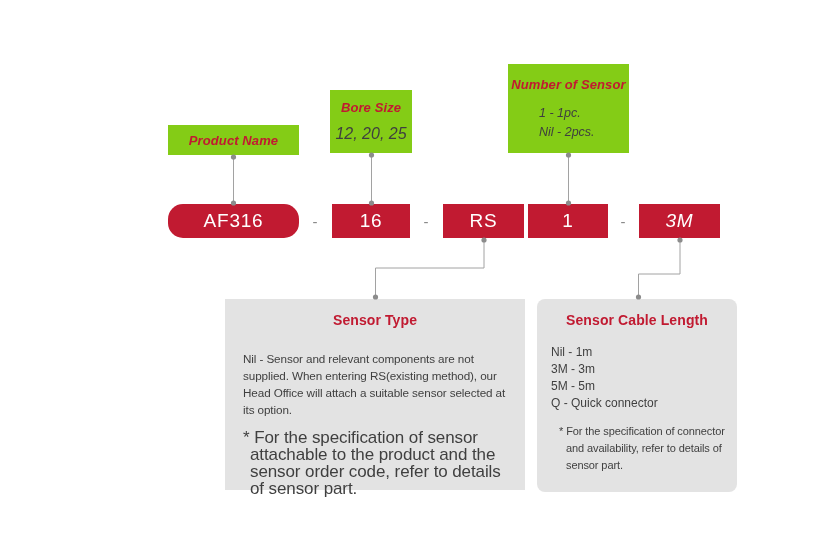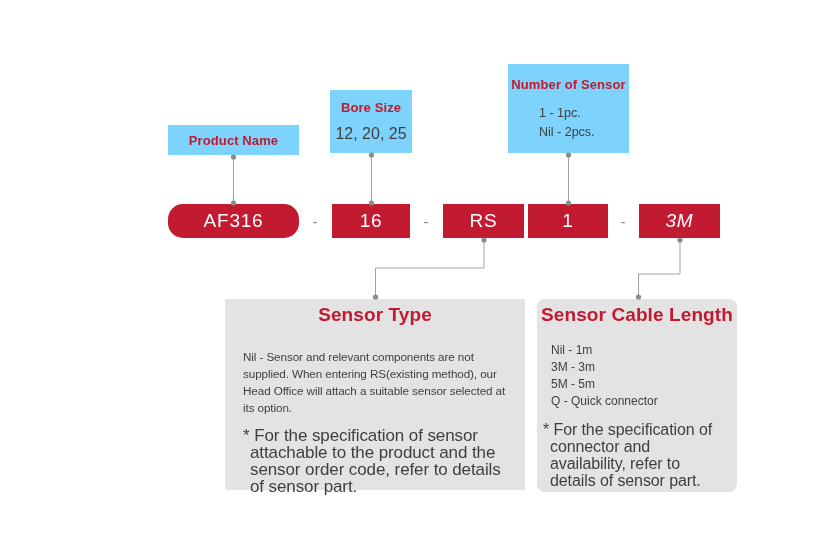--- a/index.html
+++ b/index.html
@@ -9,21 +9,21 @@
     font-family: "Liberation Sans", sans-serif;
     position: relative;
     overflow: hidden;
   }
   .canvas { position: relative; width: 823px; height: 546px; background: #ffffff; }
 
   
   .connectors { position: absolute; left: 0; top: 0; z-index: 5; pointer-events: none; }
 
   
-  .label-box { position: absolute; background: #7dd3fc; z-index: 1; }
+  .label-box { position: absolute; background: #84cc16; z-index: 1; font-style: italic; }
   .label-title {
     color: #C11A31; font-weight: bold; font-size: 13px; text-align: center;
     letter-spacing: 0.1px;
   }
   .box-product-name { left: 168px; top: 125px; width: 131px; height: 30px;
     display: flex; align-items: center; justify-content: center; }
   .box-bore-size { left: 330px; top: 90px; width: 82px; height: 63px; padding-top: 10px; }
   .box-bore-size .label-options { margin-top: 10px; text-align: center;
     font-size: 16px; color: #3F3F3F; }
   .box-number-sensor { left: 508px; top: 64px; width: 121px; height: 89px; padding-top: 13px; }
@@ -50,38 +50,38 @@
   .sep-0 { left: 307px; }
   .sep-1 { left: 418px; }
   .sep-2 { left: 615px; }
 
   
   .detail-box {
     position: absolute; top: 299px; background: #E3E3E3;
     color: #3F3F3F; z-index: 1;
   }
   .detail-title {
-    color: #C11A31; font-weight: bold; font-size: 19px; text-align: center;
-    margin-top: 5px; letter-spacing: 0.1px;
+    color: #C11A31; font-weight: bold; font-size: 14px; text-align: center;
+    margin-top: 13px; letter-spacing: 0.1px;
   }
   .box-sensor-type { left: 225px; width: 300px; height: 191px; }
   .box-sensor-type .detail-desc {
     margin: 22px 17px 0 18px; font-size: 11.7px; line-height: 17px;
     letter-spacing: -0.1px;
   }
   .box-sensor-type .detail-note {
     margin: 11px 17px 0 18px; font-size: 17px; line-height: 17px;
     letter-spacing: -0.1px; padding-left: 7px; text-indent: -7px;
   }
   .box-cable-length { left: 537px; width: 200px; height: 193px; border-radius: 8px; }
   .box-cable-length .detail-options {
     margin: 16px 14px 0 14px; font-size: 12px; line-height: 17px;
   }
   .box-cable-length .detail-note {
-    margin: 11px 12px 0 6px; font-size: 16px; line-height: 17px;
+    margin: 11px 12px 0 22px; font-size: 11px; line-height: 17px;
     letter-spacing: -0.1px; padding-left: 7px; text-indent: -7px;
   }
 </style>
 </head>
 <body>
 
 <div class="canvas">
 
   <svg class="connectors" width="823" height="546" viewBox="0 0 823 546">
     <g stroke="#A2A2A2" stroke-width="1" fill="none">

